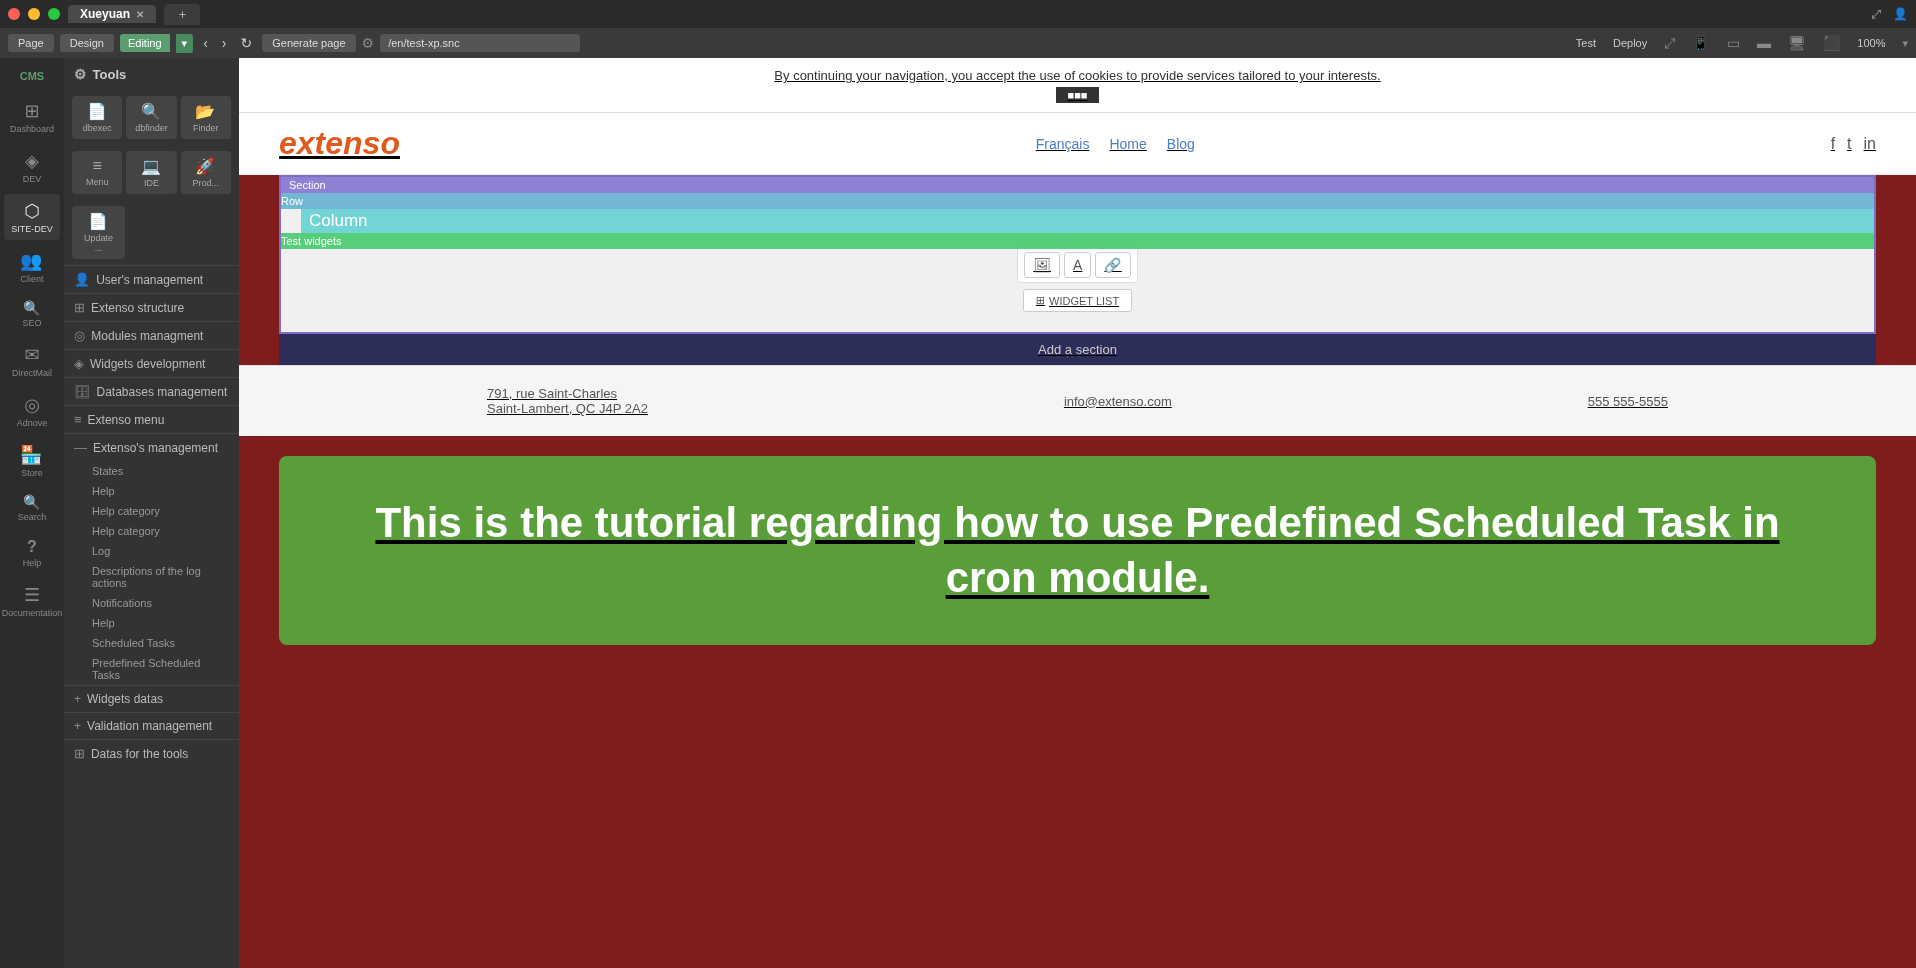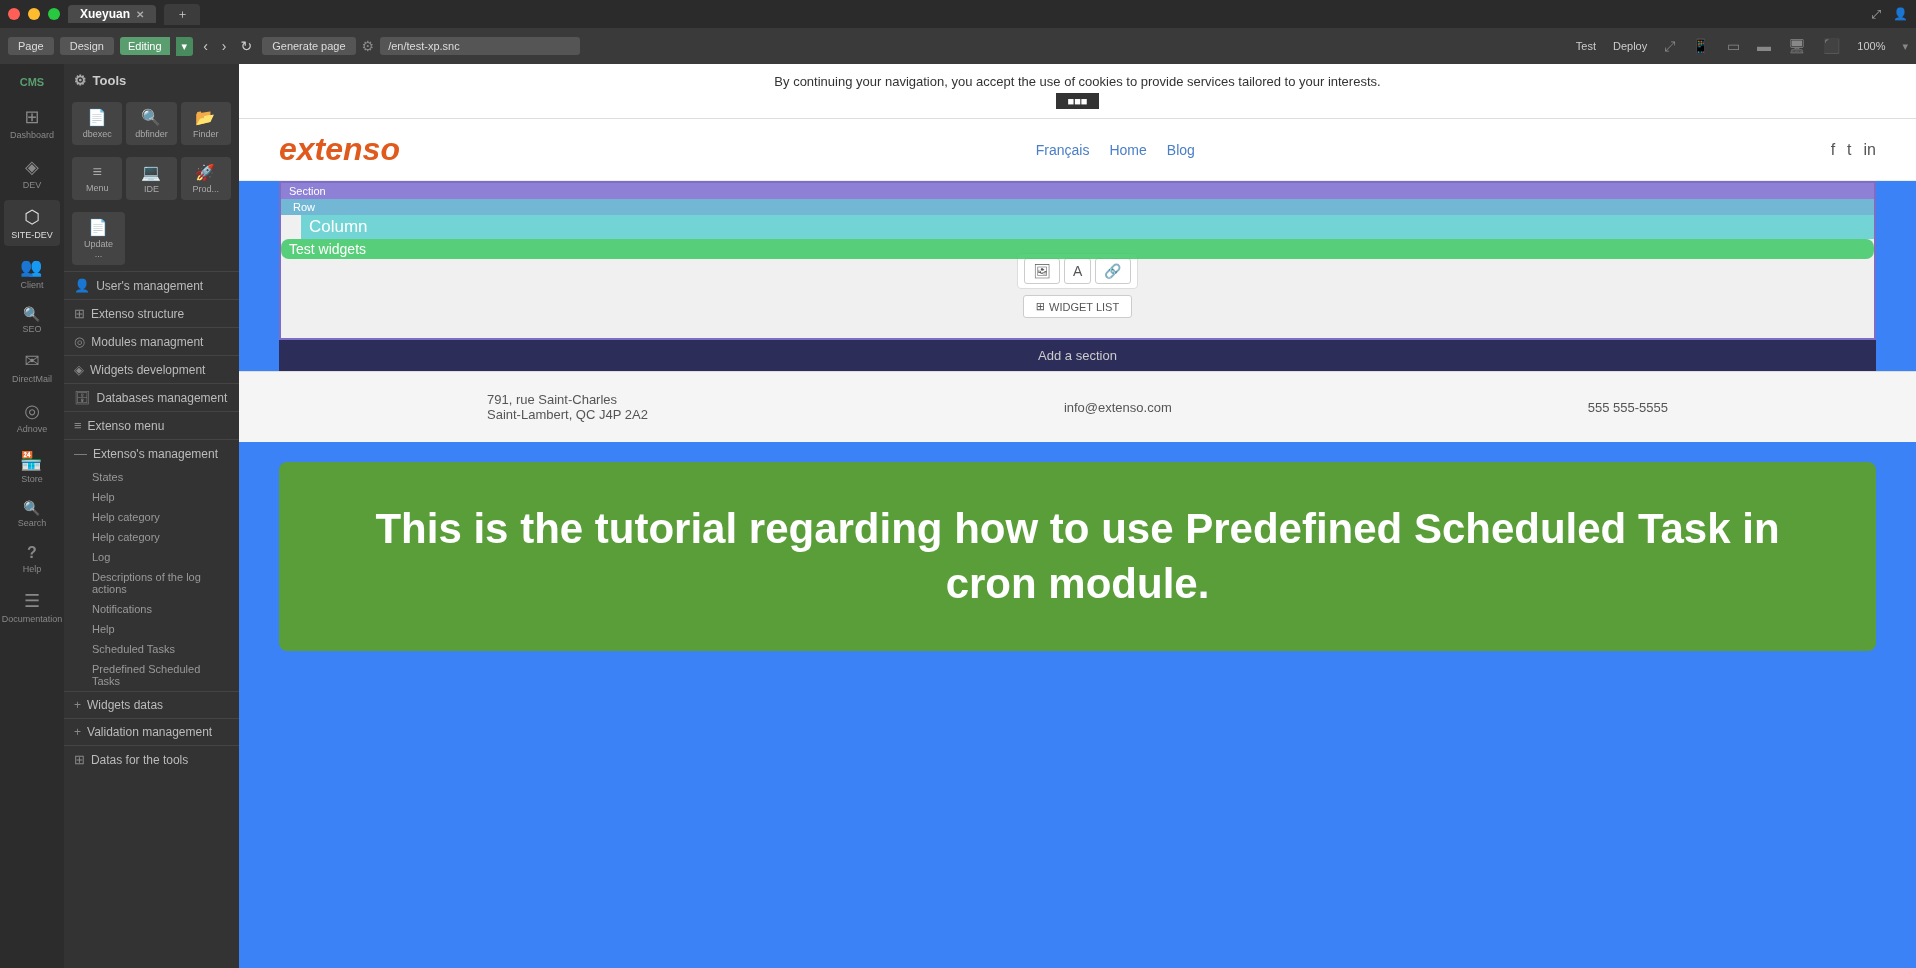--- a/index.html
+++ b/index.html
@@ -28,21 +28,21 @@
       align-items: center;
       gap: 6px;
     }
     .tab-item.active { background: #4a4a4a; color: #fff; font-weight: bold; }
     .tab-close { font-size: 10px; color: #aaa; cursor: pointer; }
     .top-bar-spacer { flex: 1; }
     .top-bar-icons { display: flex; gap: 12px; color: #ccc; font-size: 12px; align-items: center; }
 
     
     .toolbar {
-      height: 36px;
+      height: 30px;
       background: #3a3a3a;
       display: flex;
       align-items: center;
       padding: 0 8px;
       gap: 6px;
     }
     .toolbar-btn {
       background: #555;
       color: #ddd;
       font-size: 11px;
@@ -209,21 +209,22 @@
       padding: 10px;
       font-size: 13px;
       color: #333;
       border-bottom: 1px solid #ddd;
     }
 
     
     .page-content {
       flex: 1;
       overflow-y: auto;
-      background: #3b82f6;
+      background: #7f1d1d;
+      text-decoration: underline;
     }
 
     
     .page-header {
       background: #fff;
       padding: 12px 40px;
       display: flex;
       align-items: center;
       justify-content: space-between;
       border-bottom: 1px solid #eee;
@@ -245,35 +246,34 @@
     .selected-section {
       background: rgba(100, 80, 200, 0.7);
       color: #fff;
       font-size: 11px;
       padding: 2px 8px;
     }
     .selected-row {
       background: rgba(60, 160, 200, 0.7);
       color: #fff;
       font-size: 11px;
-      padding: 2px 12px;
+      padding: 2px 0;
     }
     .selected-column {
       background: rgba(60, 200, 200, 0.7);
       color: #fff;
       font-size: 17px;
       padding: 2px 8px;
       margin-left: 20px;
     }
     .selected-widget {
       background: rgba(60, 200, 100, 0.85);
       color: #fff;
-      font-size: 14px;
-      padding: 2px 8px;
-      border-radius: 8px;
+      font-size: 11px;
+      padding: 2px 0;
     }
     .widget-btn {
       background: #fff;
       border: 1px solid #ccc;
       border-radius: 3px;
       padding: 4px 8px;
       cursor: pointer;
       font-size: 14px;
       color: #555;
     }

